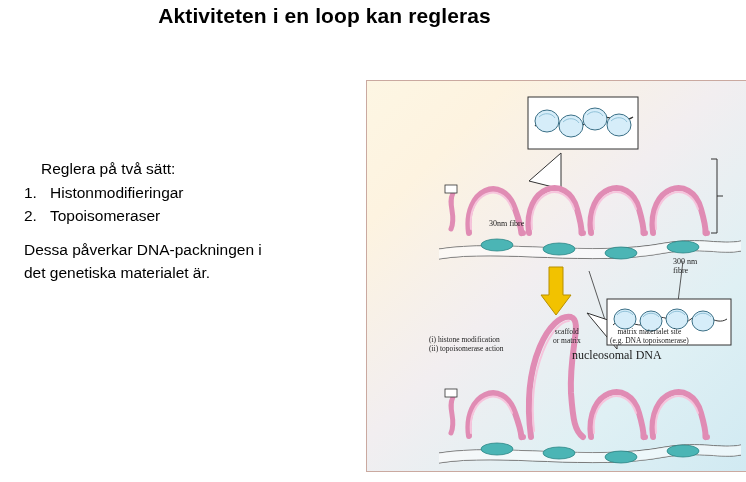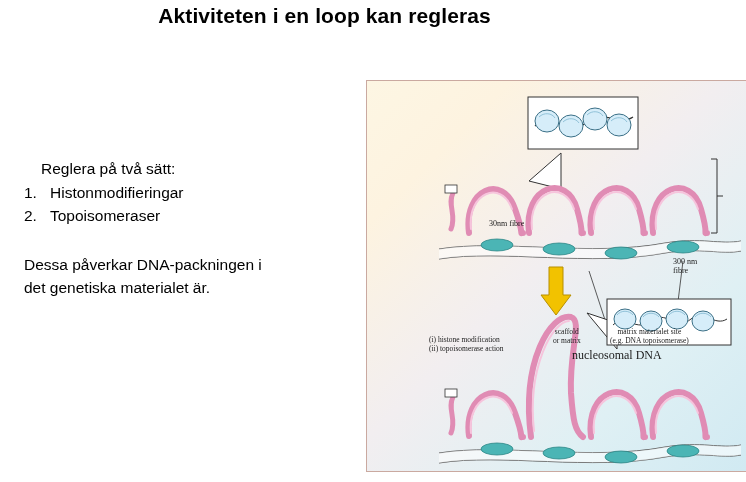--- a/index.html
+++ b/index.html
@@ -49,21 +49,21 @@
   }
   .num-list li {
     display: flex;
     margin: 0;
   }
   .num-list .num {
     width: 26px;
     flex: 0 0 26px;
   }
   .para2 {
-    margin-top: 27px;
+    margin-top: 12px;
   }
   .para2 div {
     white-space: nowrap;
   }
 
   
   .figure {
     position: absolute;
     left: 366px;
     top: 80px;

